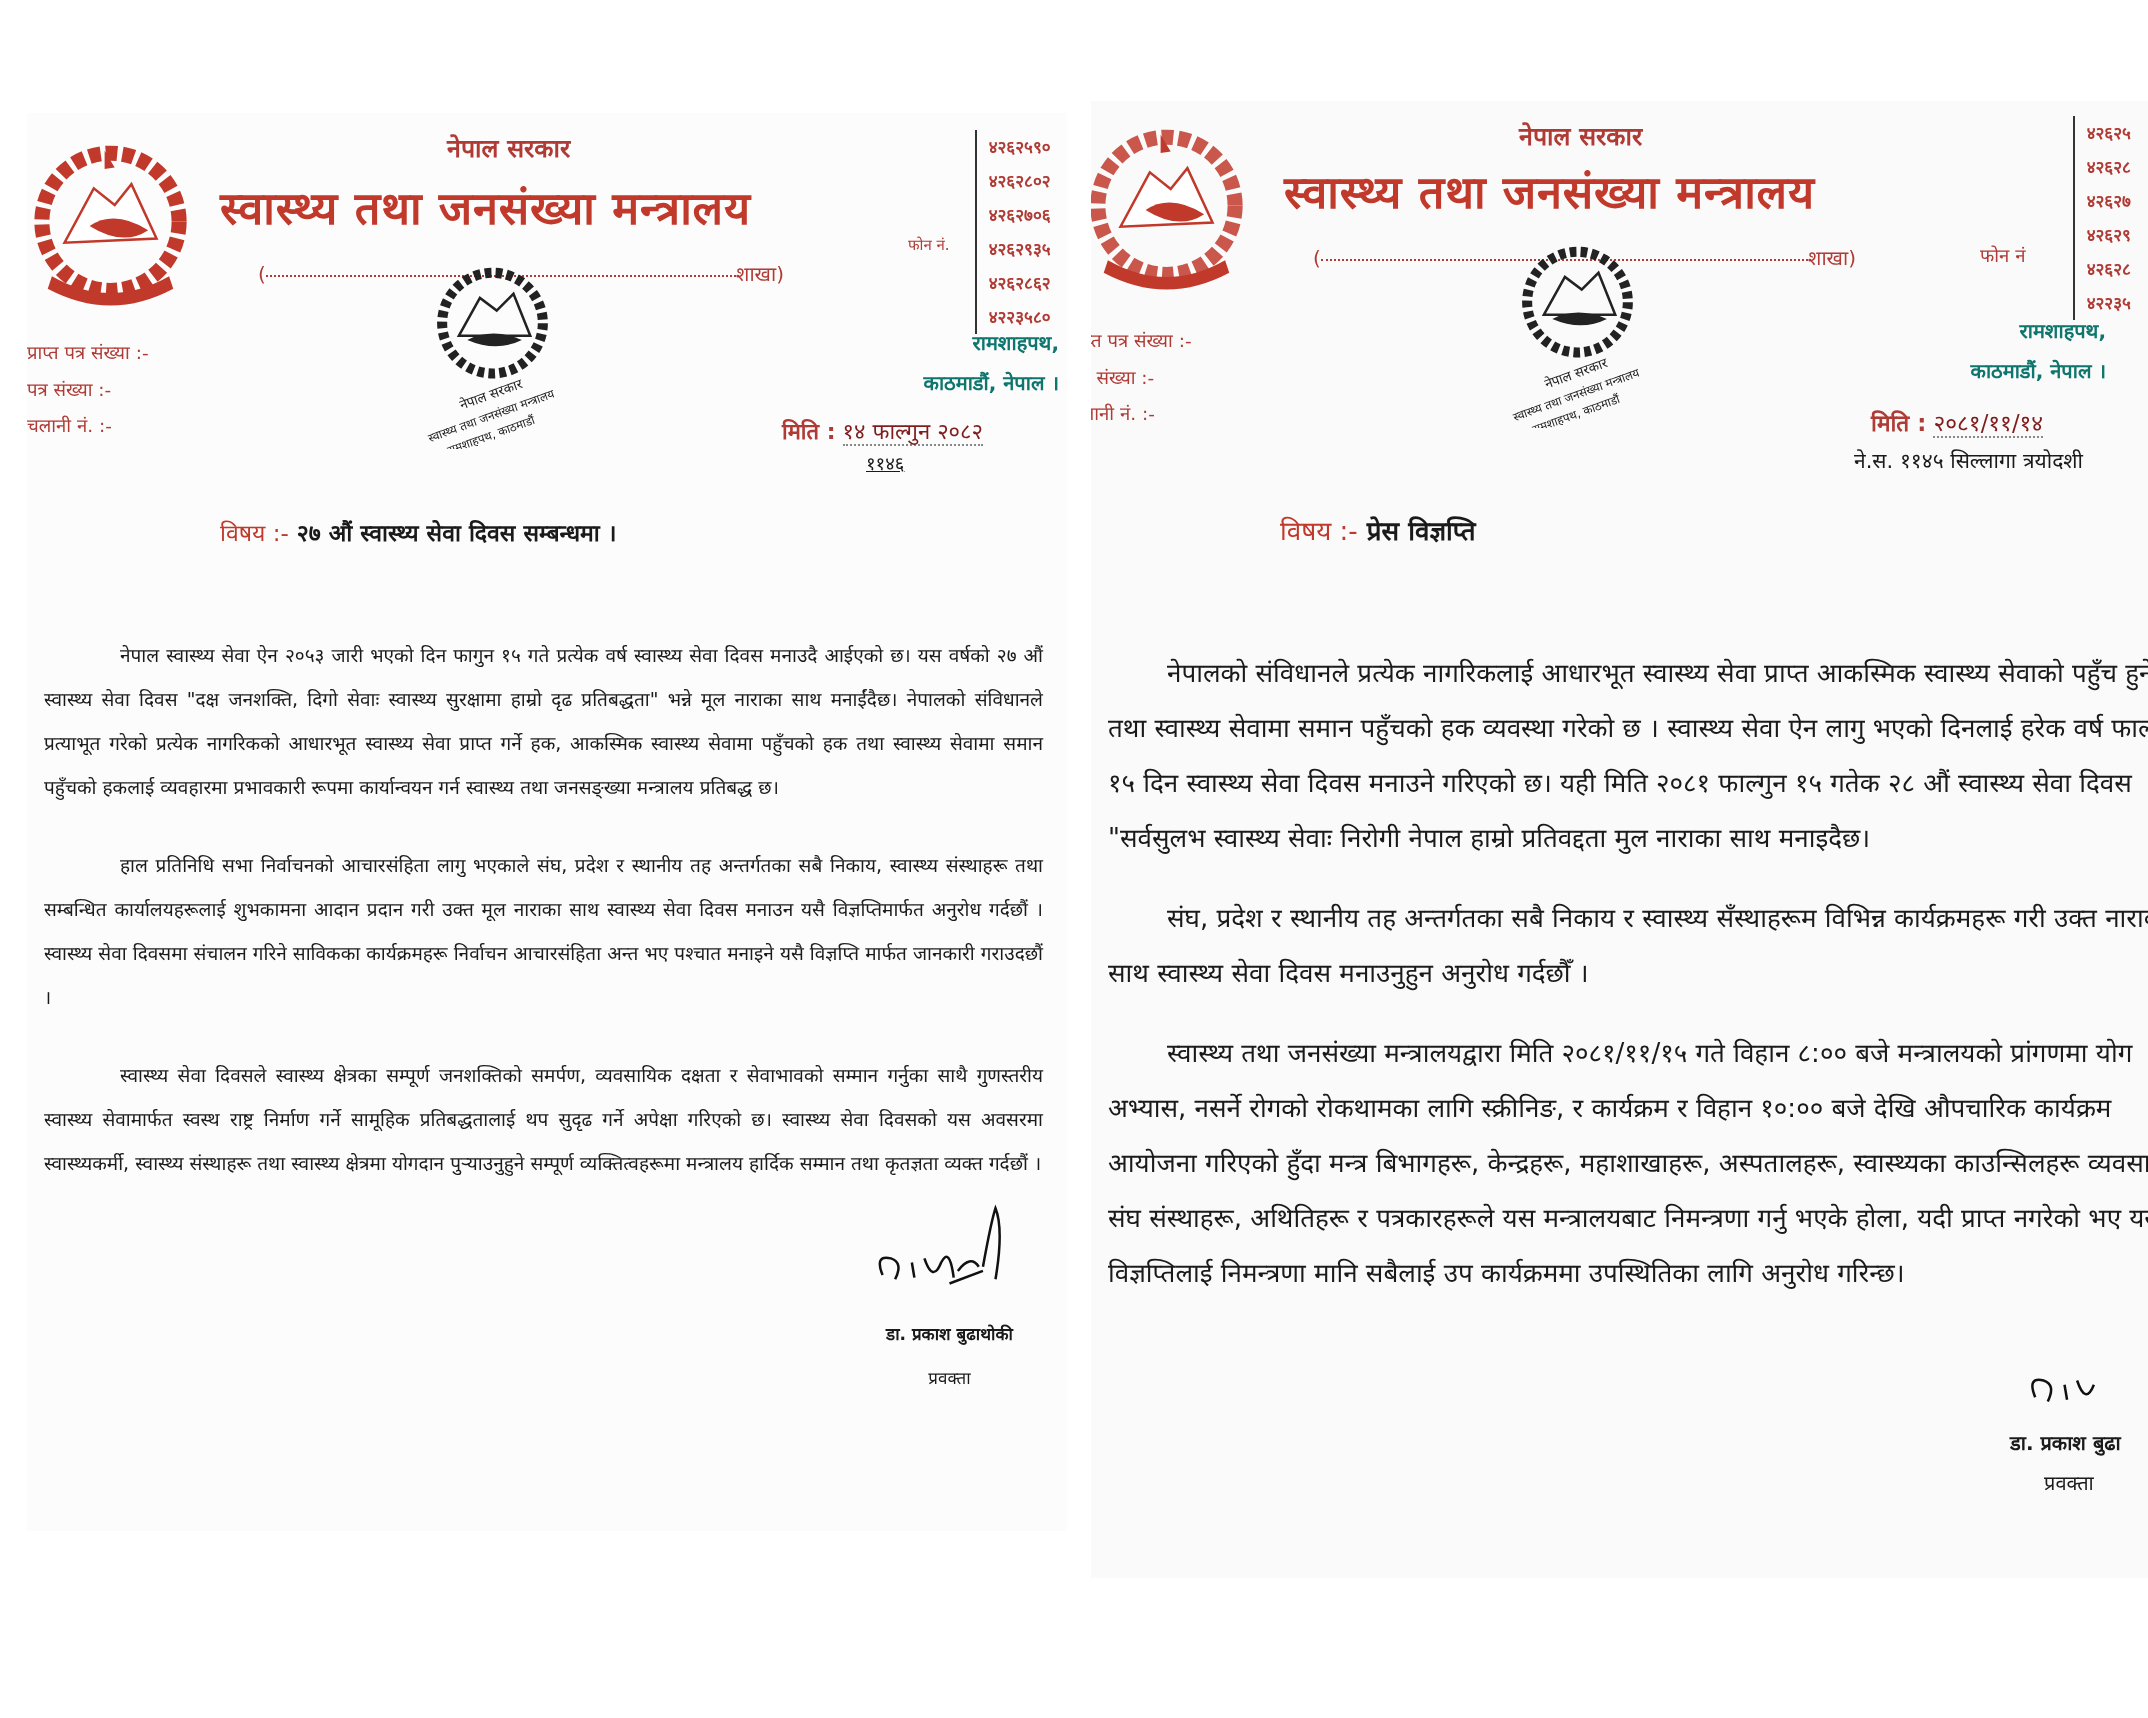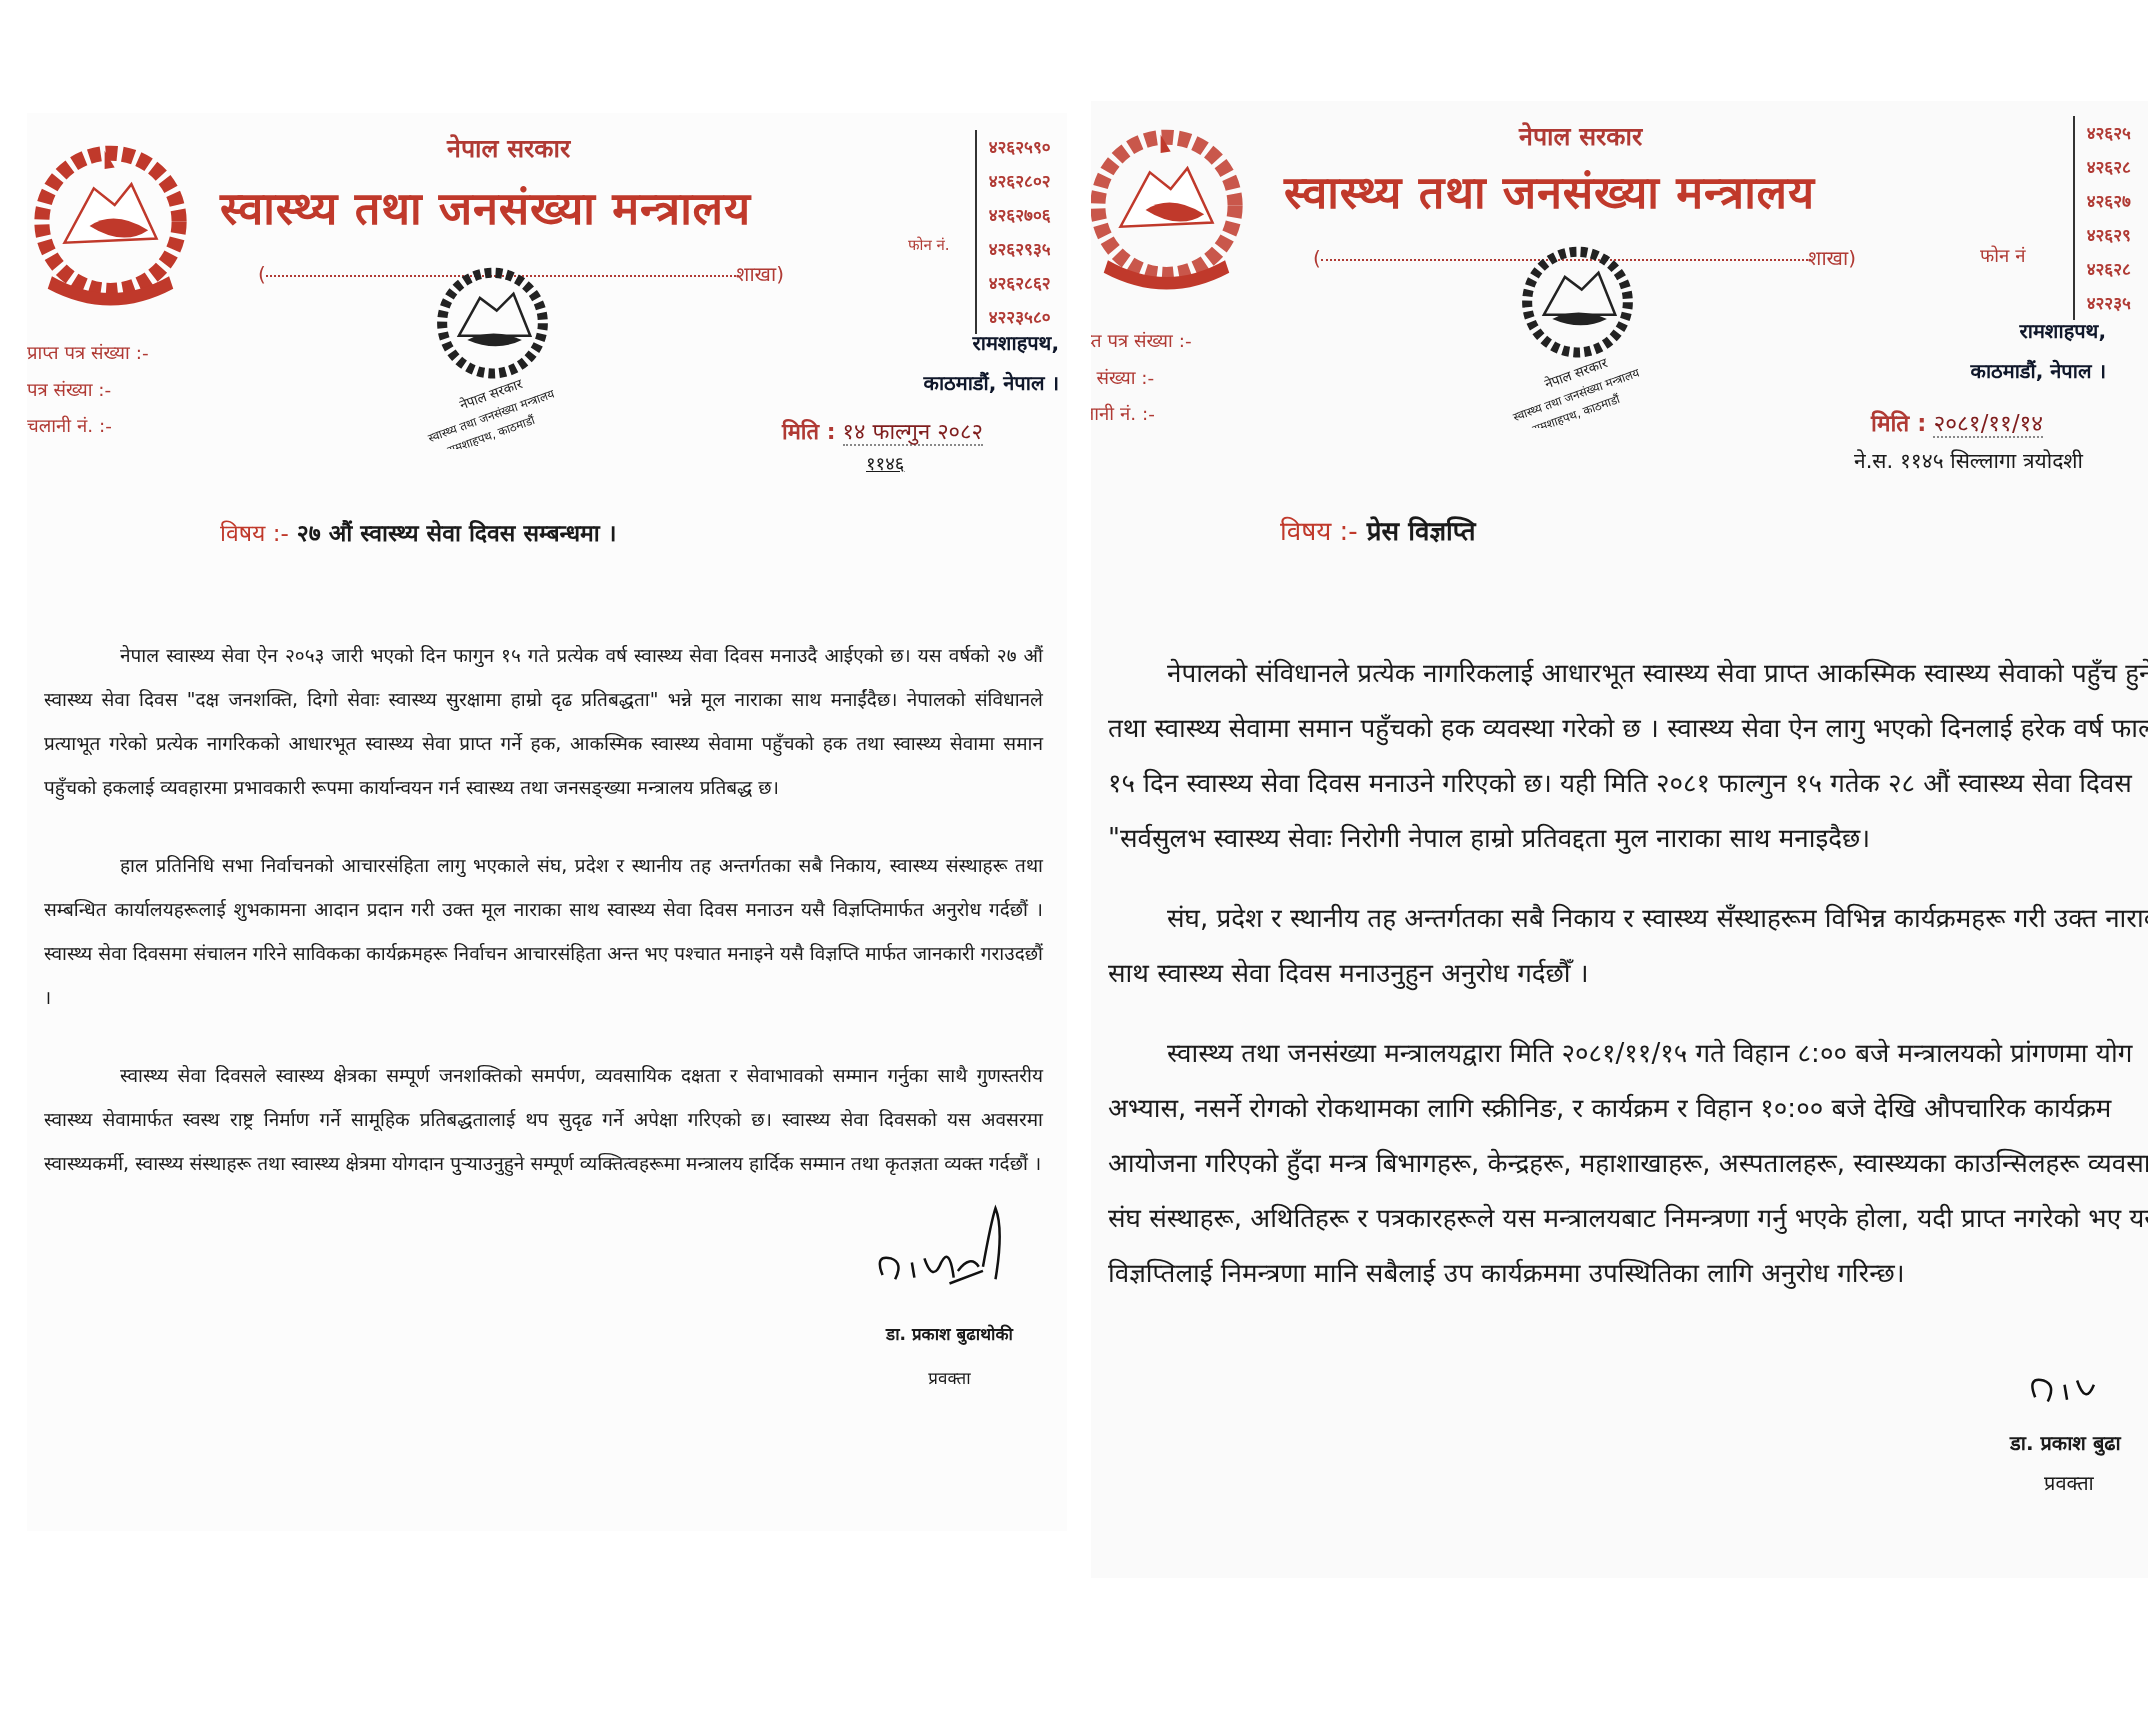--- a/index.html
+++ b/index.html
@@ -11,21 +11,21 @@
   #page-left { left: 27px; top: 113px; width: 1040px; height: 1418px; }
   #page-right { left: 1091px; top: 101px; width: 1057px; height: 1477px; background: #fafafa; }
   .emblem { position: absolute; }
   .gov { position: absolute; font-weight: bold; color: #b03a34; }
   .ministry { position: absolute; font-weight: bold; color: #c0392b; letter-spacing: 0.8px; }
   .branch { position: absolute; color: #b03a34; }
   .branch .dots { display: inline-block; border-bottom: 2.5px dotted #b03a34; vertical-align: middle; }
   .phone-label { position: absolute; color: #b03a34; }
   .phone-col { position: absolute; border-left: 2.5px solid #333; }
   .phone-col div { color: #b03a34; font-weight: bold; }
-  .addr { position: absolute; color: #0f172a; font-weight: bold; text-align: right; }
+  .addr { position: absolute; color: #0f766e; font-weight: bold; text-align: right; }
   .meta { position: absolute; color: #b03a34; }
   .meta div { margin-bottom: 11.7px; }
   .date { position: absolute; }
   .date .lbl { color: #b03a34; font-weight: bold; }
   .date .val { border-bottom: 2.5px dotted #888; color: #7f1d1d; }
   .stamp { position: absolute; }
   .subject { position: absolute; font-weight: bold; }
   .subject .lbl { color: #c0392b; font-weight: normal; }
   .body-text { position: absolute; text-align: justify; color: #1a1a1a; }
   .body-text p { margin: 0 0 34px 0; text-indent: 76px; }

